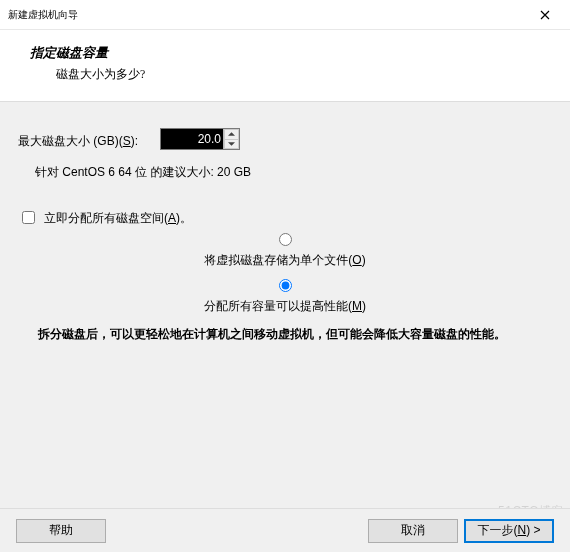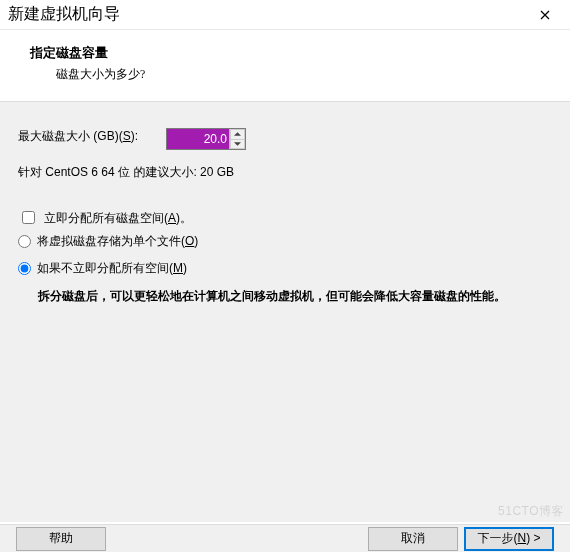--- a/index.html
+++ b/index.html
@@ -16,78 +16,78 @@
   }
   .titlebar {
     display: flex;
     justify-content: space-between;
     align-items: center;
     height: 30px;
     padding: 0 10px 0 8px;
     background: #fff;
     border-bottom: 1px solid #e8e8e8;
   }
-  .titlebar .title { font-size: 16px; }
+  .titlebar .title { font-size: 10px; }
   .titlebar .close {
     width: 30px; height: 30px;
     display: flex; align-items: center; justify-content: center;
     cursor: pointer;
   }
   .titlebar .close svg { width: 10px; height: 10px; }
   .header {
     padding: 14px 20px 18px 30px;
     background: #fff;
     border-bottom: 1px solid #ddd;
   }
-  .header .heading { font-weight: bold; font-size: 13px; margin-bottom: 4px; }
+  .header .heading { font-weight: bold; font-size: 13px; margin-bottom: 4px; font-style: italic; }
   .header .sub { margin-left: 26px; font-size: 12px; font-family: Liberation Serif, serif; }
   .content {
     padding: 26px 18px 10px 18px;
     background: #f0f0f0;
     height: 420px;
   }
   .row-size {
-    display: flex; align-items: flex-start; gap: 20px; margin-bottom: 14px;
+    display: flex; align-items: flex-end; gap: 14px; margin-bottom: 14px;
   }
   .row-size label { font-size: 12px; }
   .spinner-wrap { position: relative; }
   .spinner {
     width: 80px; height: 22px;
     border: 1px solid #7a7a7a;
     padding: 2px 18px 2px 4px;
     font-size: 12px;
     text-align: right;
     background: #fff;
     margin-left: 8px;
   }
-  .spinner.sel { background: #a21caf; color: #fff; }
+  .spinner.sel { background: #000000; color: #fff; }
   .spin-btns {
     position: absolute; right: 1px; top: 1px;
     width: 16px; height: 20px;
     display: flex; flex-direction: column;
     border-left: 1px solid #bbb;
     background: #f0f0f0;
   }
   .spin-btns div {
     flex: 1; display: flex; align-items: center; justify-content: center; cursor: pointer;
     background: #f0f0f0; border: 1px solid #ccc;
   }
   .spin-btns div:first-child { border-bottom: none; }
   .spin-btns svg { width: 7px; height: 4px; }
-  .recommend { margin-bottom: 28px; font-size: 12px; }
+  .recommend { margin-bottom: 28px; font-size: 12px; margin-left: 17px; }
   .check-row { display: flex; align-items: flex-end; gap: 6px; margin-bottom: 6px; }
   .check-row input[type=checkbox] { margin-top: 2px; }
   .desc { margin: 6px 0 26px 20px; line-height: 1.65; font-size: 12px; }
   .radio-group { }
-  .radio-row { display: flex; align-items: center; gap: 6px; margin-bottom: 10px; }
+  .radio-row { display: flex; align-items: center; gap: 6px; margin-bottom: 10px; flex-direction: column; }
   .radio-row input[type=radio] { margin: 0; }
   .radio-desc { margin: 2px 0 0 20px; line-height: 1.65; font-size: 12px; font-weight: bold; }
   .footer {
     position: absolute; bottom: 0; left: 0; right: 0;
-    height: 28px;
+    height: 44px;
     border-top: 1px solid #ddd;
     background: #f0f0f0;
     display: flex; align-items: center;
     padding: 0 16px;
     gap: 6px;
   }
   .footer .spacer { flex: 1; }
   .btn {
     min-width: 90px; height: 24px;
     background: #e1e1e1;
@@ -158,21 +158,21 @@
   <div class="radio-group">
     <div class="radio-row">
       <input type="radio" name="store" style="">
       <label>
         <span>将虚拟磁盘存储为单个文件(</span><span class="underline">O</span><span>)</span>
       </label>
     </div>
     <div class="radio-row">
       <input type="radio" name="store" checked="" style="">
       <label>
-        <span>如果不立即分配所有空间(</span><span class="underline">M</span><span>)</span>
+        <span>分配所有容量可以提高性能(</span><span class="underline">M</span><span>)</span>
       </label>
     </div>
     <div class="radio-desc">拆分磁盘后，可以更轻松地在计算机之间移动虚拟机，但可能会降低大容量磁盘的性能。</div>
   </div>
 
 </div>
 
 <div class="watermark">51CTO博客</div>
 
 <div class="footer">

